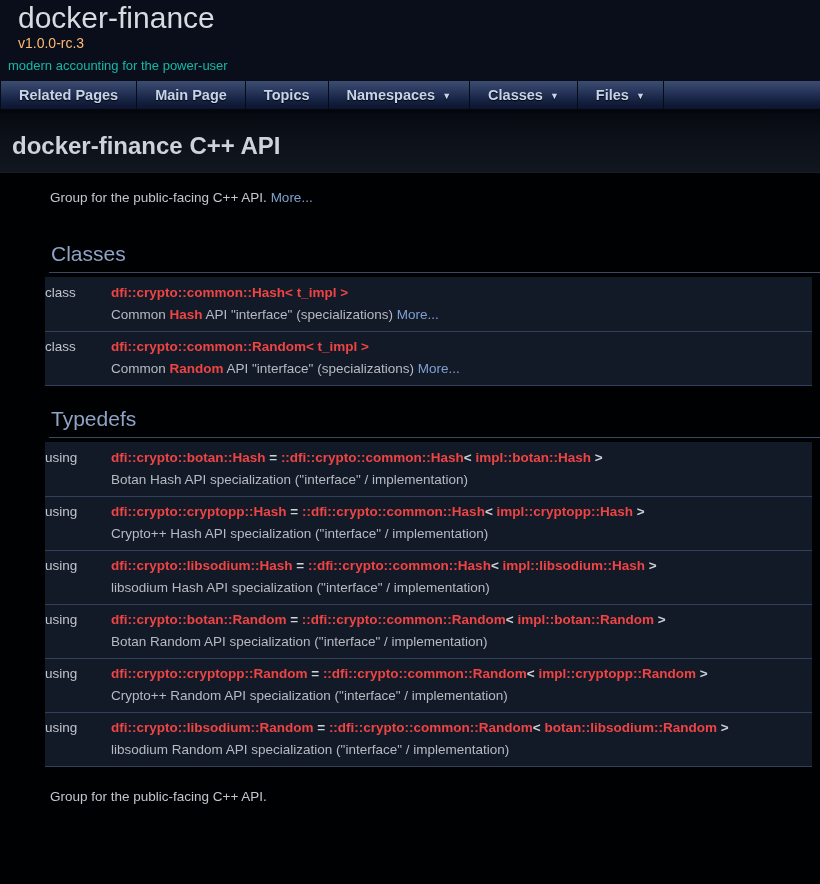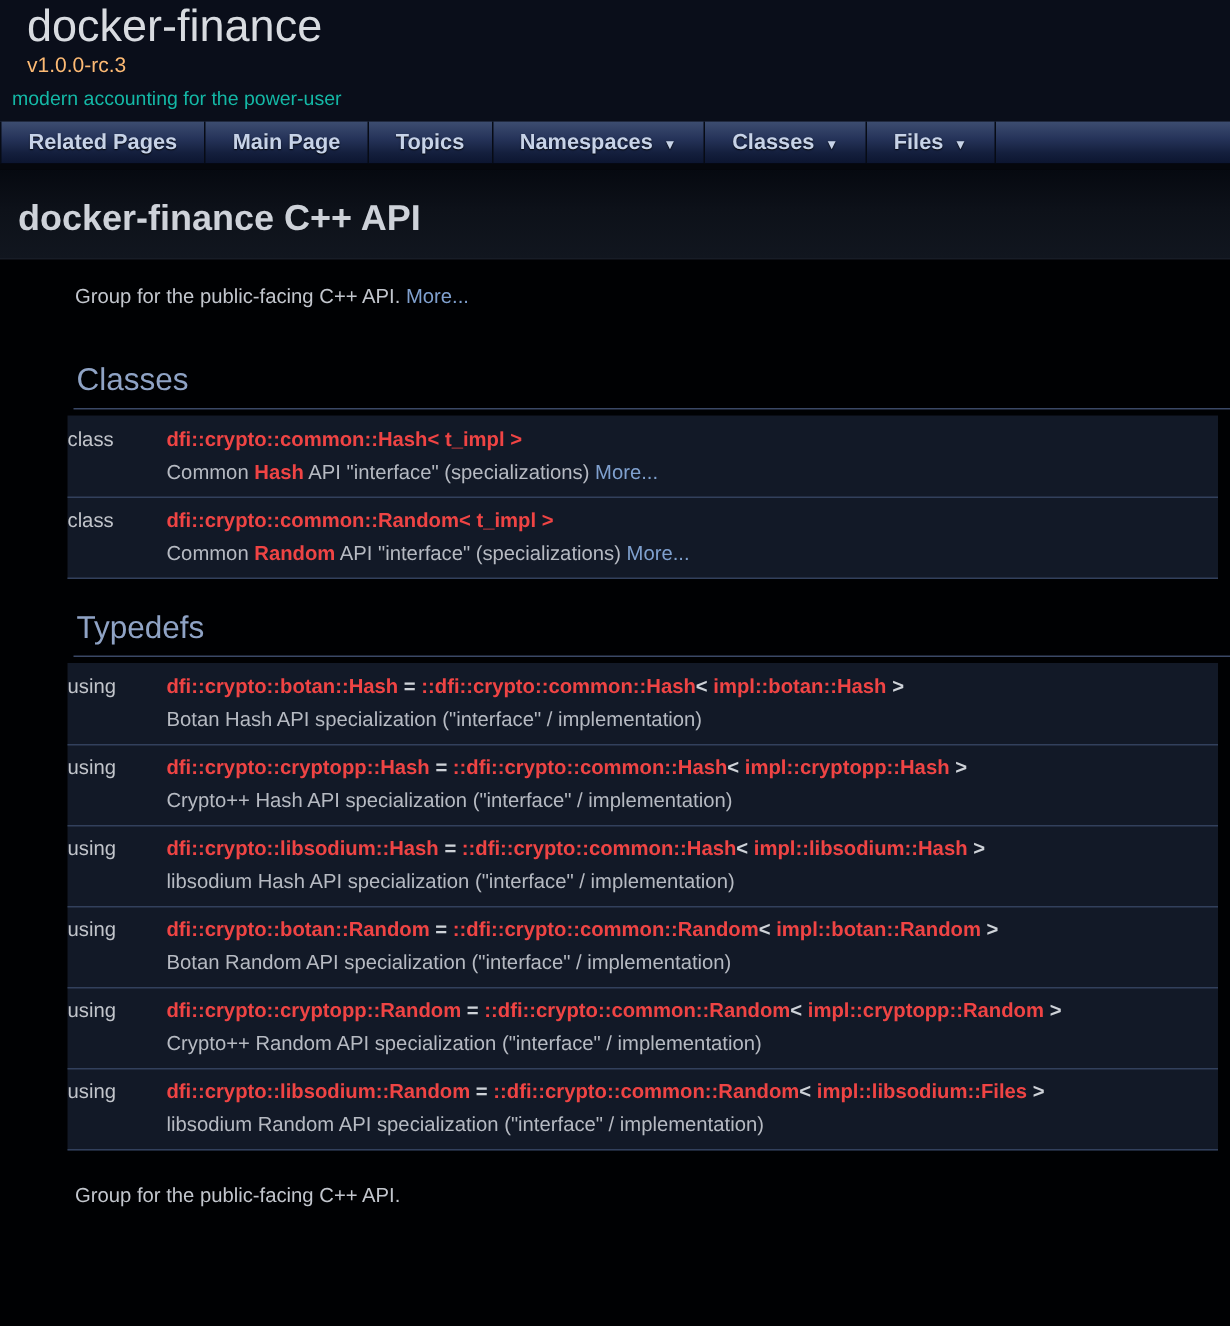--- a/index.html
+++ b/index.html
@@ -263,21 +263,21 @@
       </div>
       <div class="mline">
         <span class="mleft"></span>
         <span class="mdesc">Crypto++ Random API specialization ("interface" / implementation)</span>
       </div>
     </div>
 
     <div class="mitem">
       <div class="mline">
         <span class="mleft">using</span>
-        <span class="mright"><a class="el bold">dfi::crypto::libsodium::Random</a><span> = </span><a class="el bold">::dfi::crypto::common::Random</a><span>&lt; </span><a class="el bold">impl::libsodium::Files</a><span> &gt;</span></span>
+        <span class="mright"><a class="el bold">dfi::crypto::libsodium::Random</a><span> = </span><a class="el bold">::dfi::crypto::common::Random</a><span>&lt; </span><a class="el bold">botan::libsodium::Random</a><span> &gt;</span></span>
       </div>
       <div class="mline">
         <span class="mleft"></span>
         <span class="mdesc">libsodium Random API specialization ("interface" / implementation)</span>
       </div>
     </div>
 
   </div>
 
 

